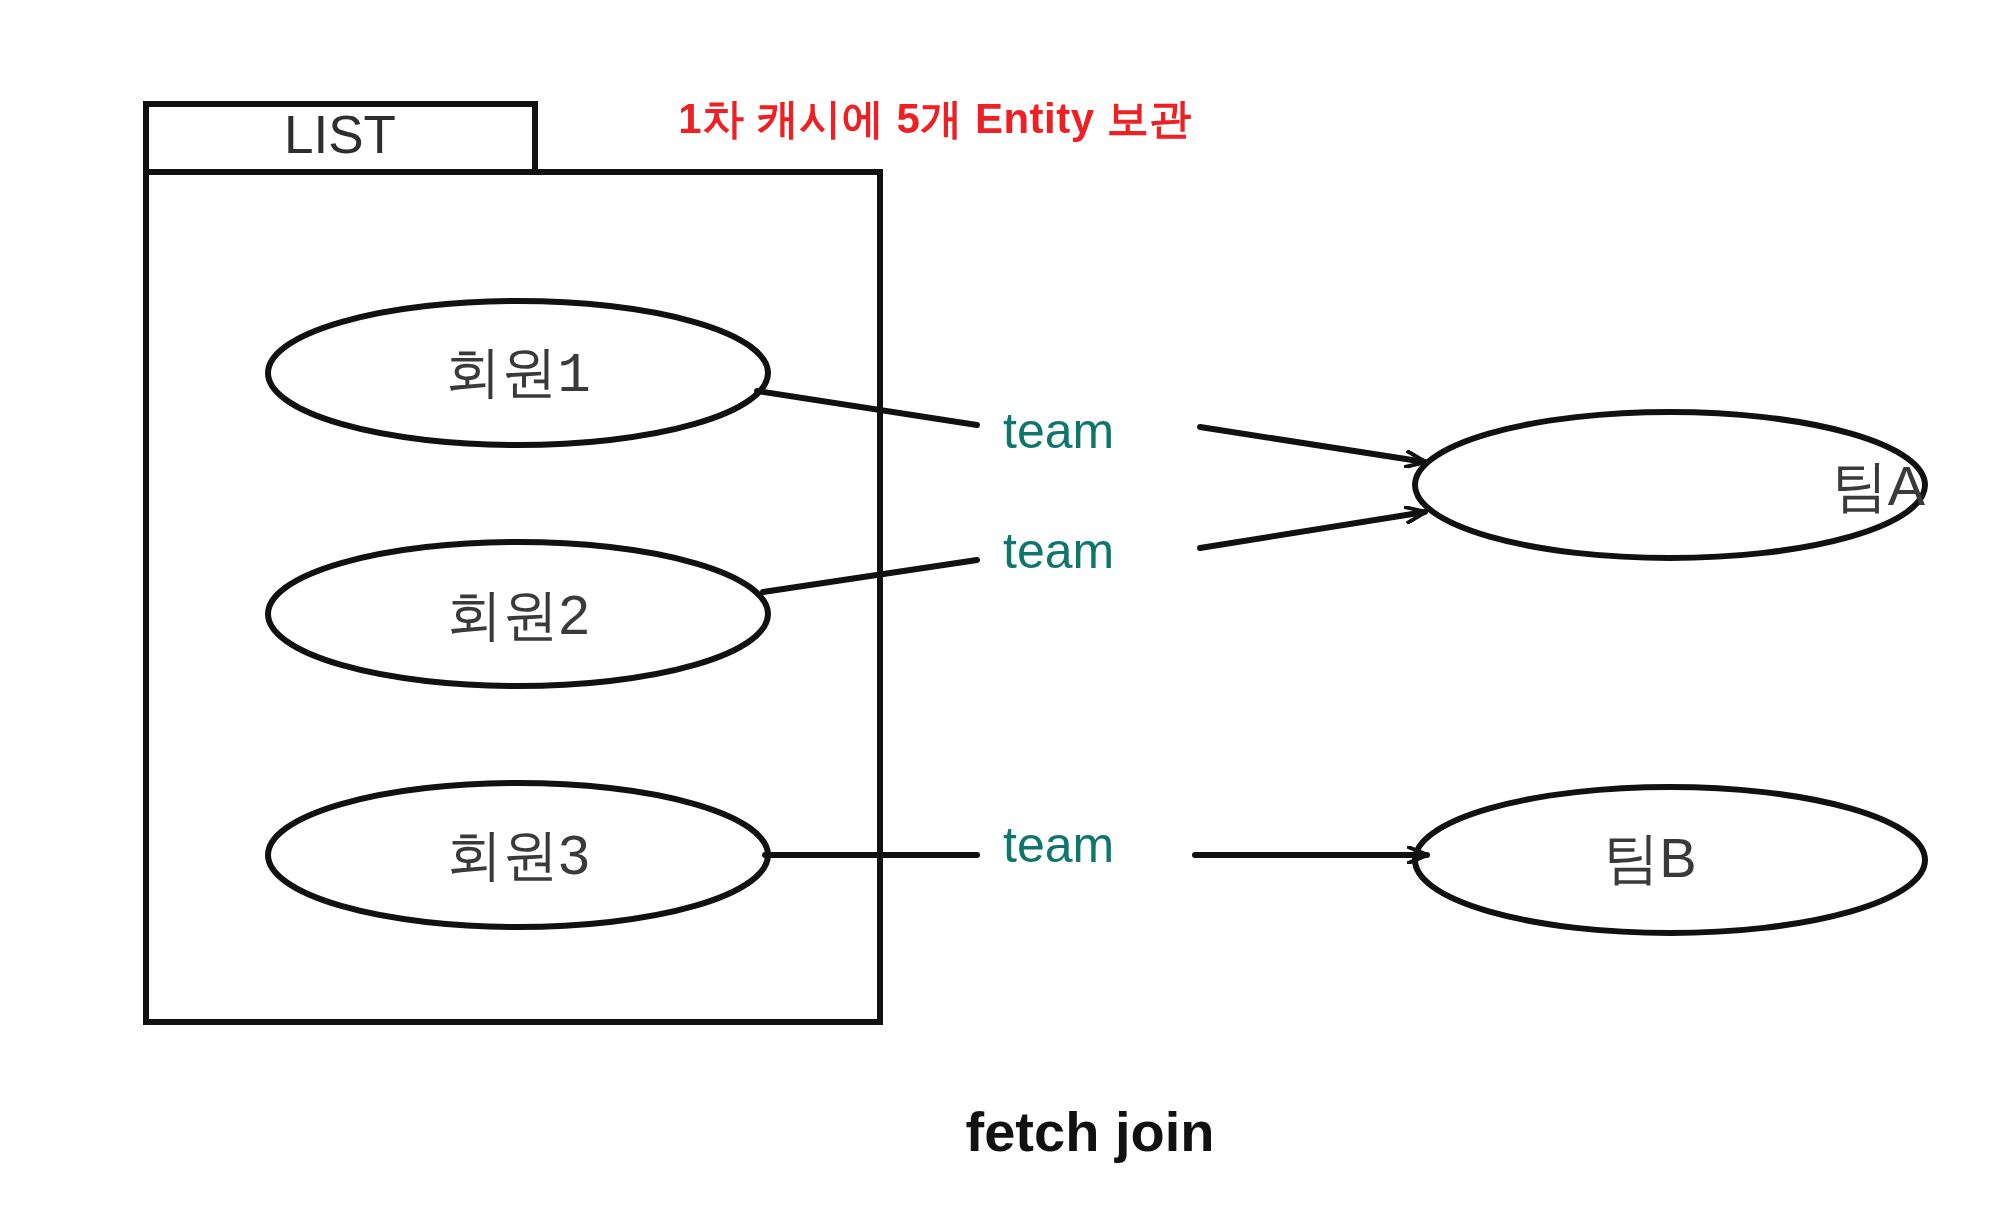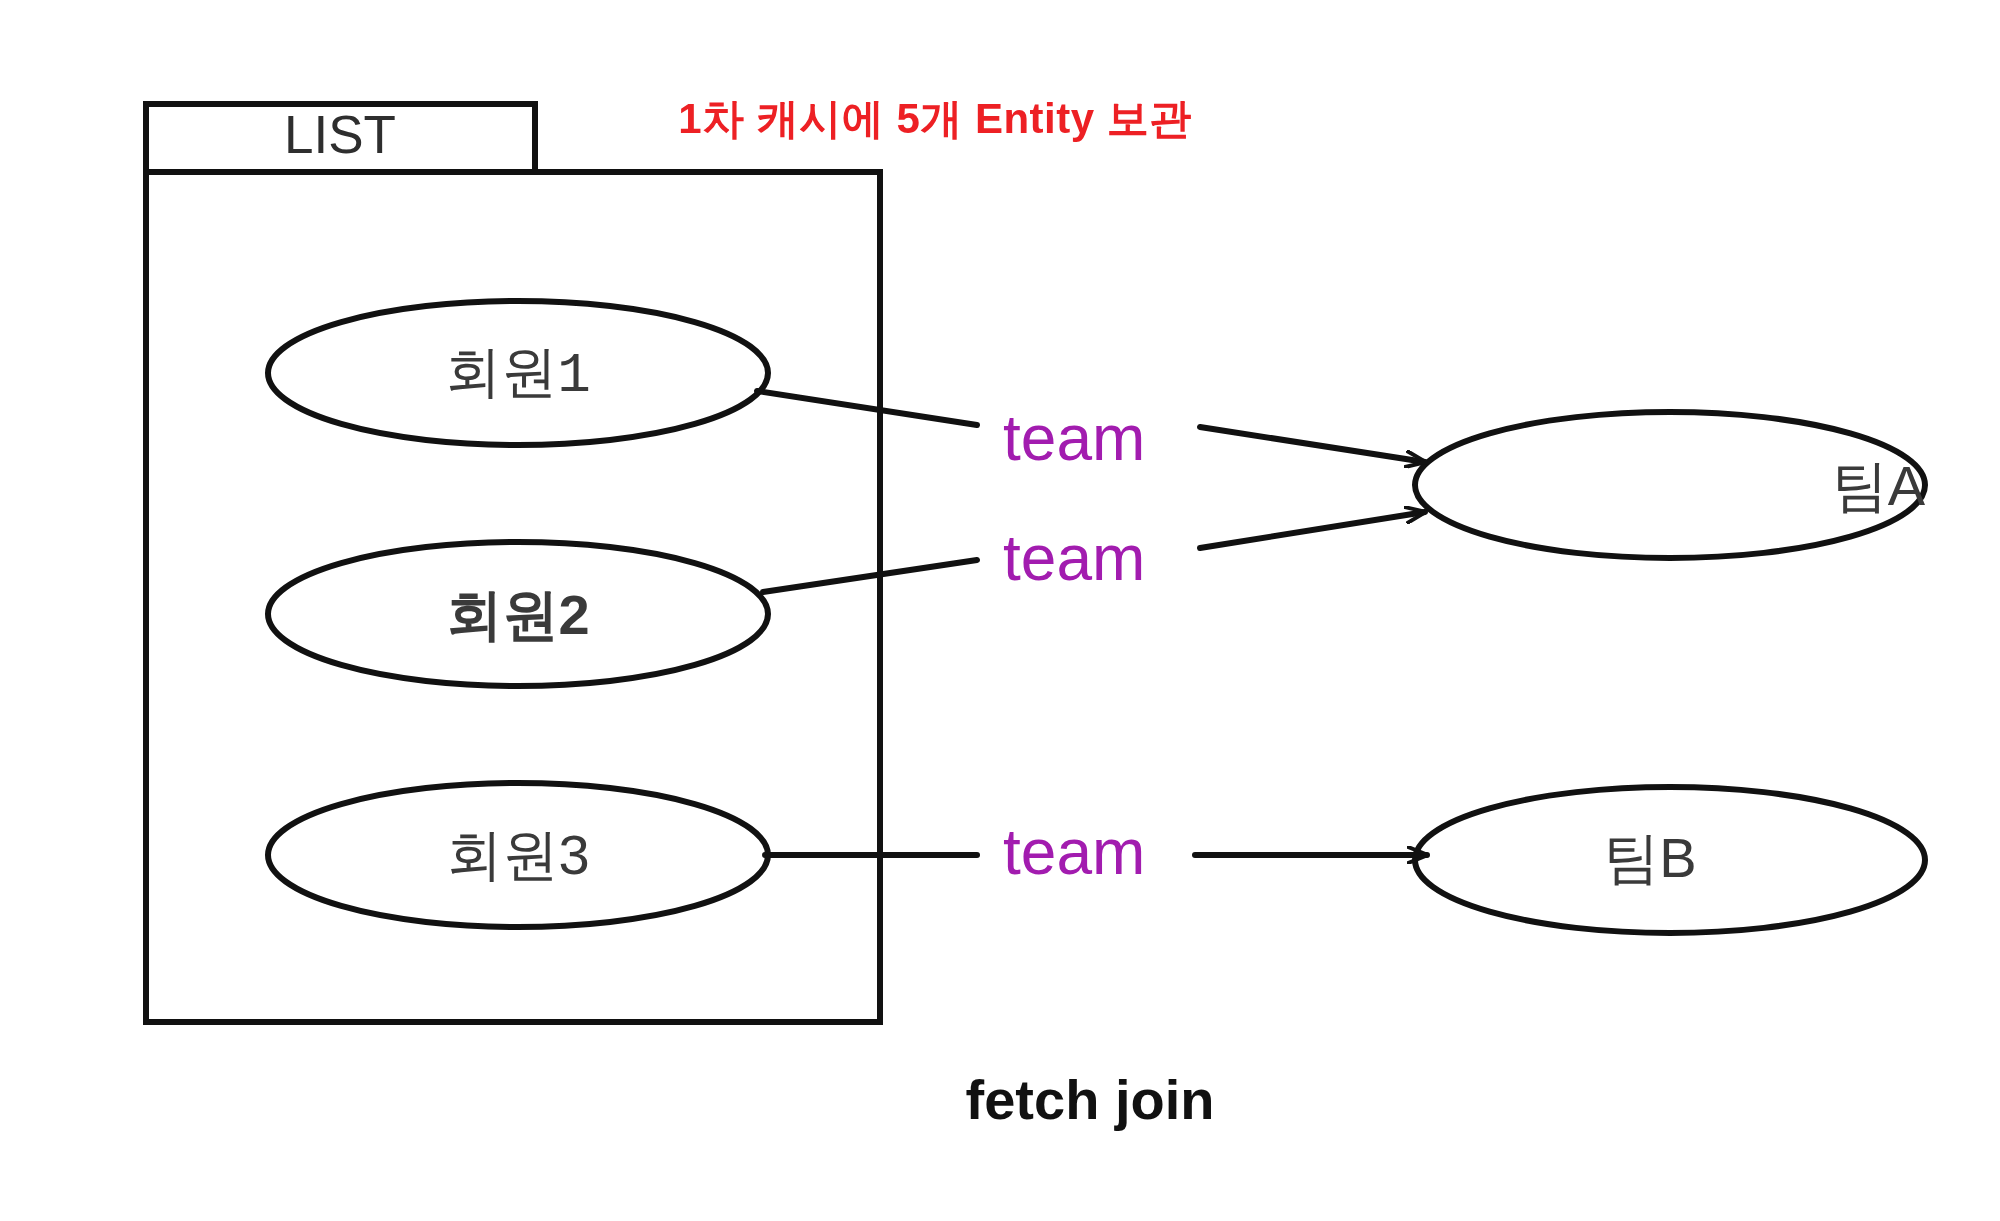--- a/index.html
+++ b/index.html
@@ -45,58 +45,58 @@
   }
   
   .entity-label {
     font-size: 56px;
     color: #3a3a3a;
     font-weight: 400;
     text-align: center;
     width: 506px;
   }
   #member1-label { left: 250px; top: 348px; font-family: Liberation Mono, monospace; }
-  #member2-label { left: 250px; top: 587px; font-weight: bold; }
+  #member2-label { left: 250px; top: 587px; }
   #member3-label { left: 250px; top: 827px; }
 
   .team-entity-label {
     font-size: 56px;
     color: #3a3a3a;
     font-weight: 400;
     text-align: center;
     width: 510px;
   }
   #teamA-label { left: 1400px; top: 458px; text-align: right; }
   #teamB-label { left: 1380px; top: 830px; }
 
   
   .assoc-label {
-    font-size: 64px;
-    color: #a21caf;
+    font-size: 50px;
+    color: #0f766e;
     font-weight: 400;
   }
   #assoc-team-1 { left: 988px; top: 406px; }
   #assoc-team-2 { left: 988px; top: 526px; }
   #assoc-team-3 { left: 988px; top: 820px; }
 
   
   #cache-annotation {
     left: 920px;
     top: 98px;
     font-size: 42px;
     font-weight: bold;
     color: #ed2024;
     letter-spacing: 0.5px;
     transform: translateX(-50%);
     text-align: center;
   }
   
   #fetch-join-caption {
     left: 1075px;
-    top: 1072px;
+    top: 1104px;
     font-size: 56px;
     font-weight: bold;
     color: #111111;
     transform: translateX(-50%);
     text-align: center;
   }
 </style>
 </head>
 <body>
 

